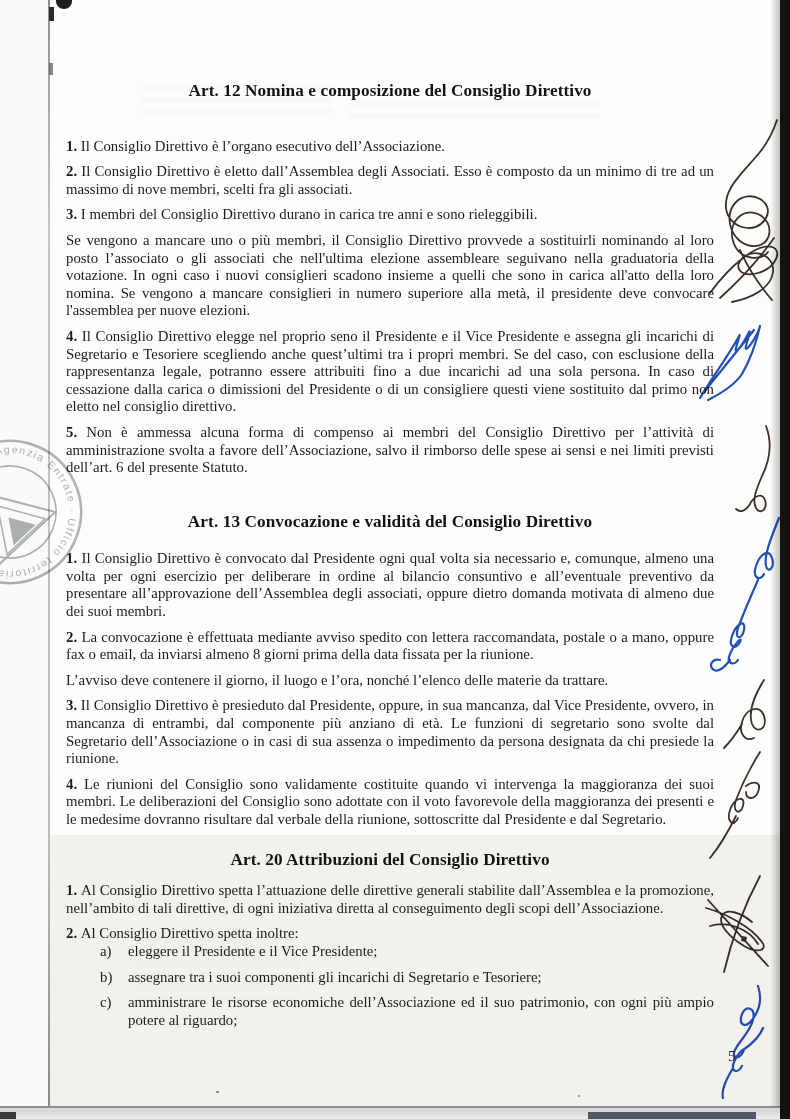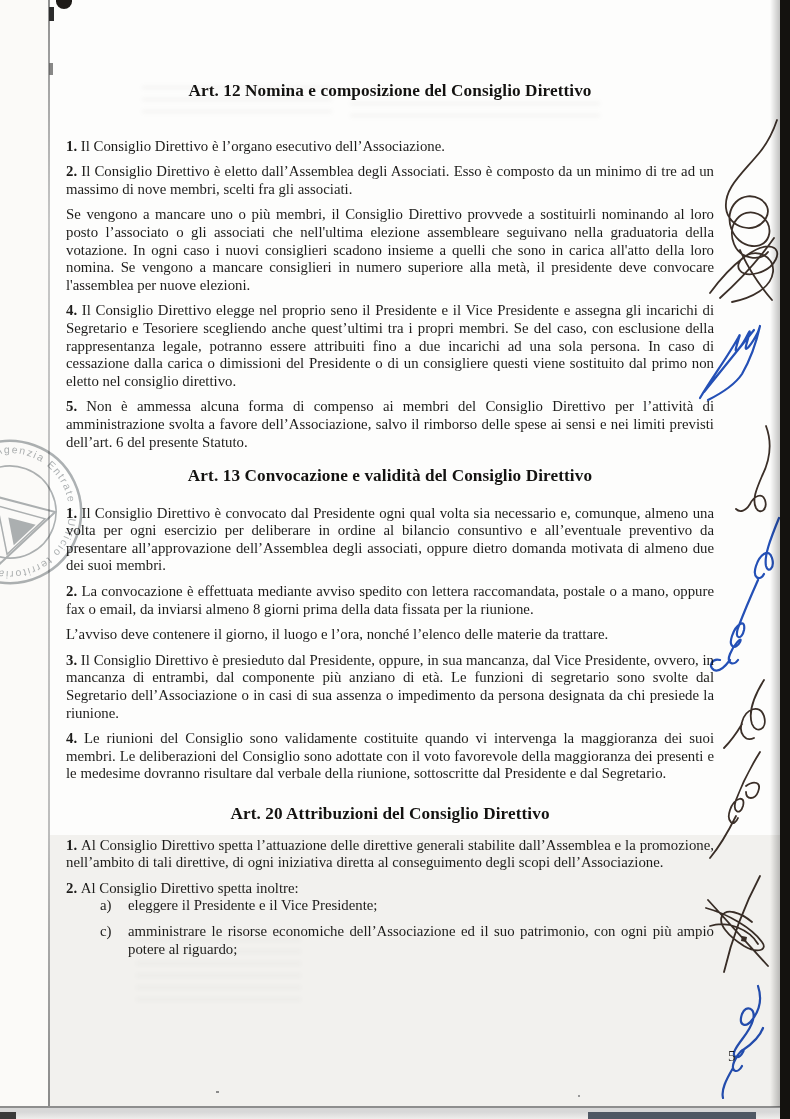--- a/index.html
+++ b/index.html
@@ -32,21 +32,21 @@
     background:repeating-linear-gradient(180deg, rgba(125,122,118,.14) 0 3px, transparent 3px 12px); }
   .ghost-a { left:92px; top:86px; width:190px; height:32px; }
   .ghost-b { left:300px; top:102px; width:250px; height:16px; }
   .ghost-c { left:86px; top:938px; width:165px; height:70px; opacity:.45; }
   
   .content { position:absolute; left:16px; right:67px; top:82px; z-index:3;
     font-size:14.8px; line-height:17.6px; color:#1d1c1a; }
   .content p { margin:0 0 8px; text-align:justify; }
   .title { font-size:17.2px; font-weight:700; text-align:center; letter-spacing:.1px;
     color:#141311; margin:0 0 38px; }
-  .title.t2 { margin:16px 0 20px; }
+  .title.t2 { margin:36px 0 20px; }
   .title.t3 { margin:22px 0 14px; }
   .pnum { font-weight:700; }
   p.tight { margin-bottom:0; }
   .li { margin:0 0 2px; padding-left:62px; text-indent:-28px; }
   .li:last-child { margin-bottom:16px; }
   .limark { display:inline-block; width:28px; text-indent:0; }
   .pagenum { left:728px; top:1048px; font-size:15px; color:#22211f; z-index:3; }
   
   .stamp-svg { left:-70px; top:432px; width:160px; height:160px; z-index:4;
     opacity:.72; mix-blend-mode:multiply; }
@@ -62,38 +62,40 @@
   <div class="abs ghost ghost-a"></div>
   <div class="abs ghost ghost-b"></div>
   <div class="abs ghost ghost-c"></div>
 
   <div class="content">
 
     <h1 class="title">Art. 12 Nomina e composizione del Consiglio Direttivo</h1>
 
     <p><b class="pnum">1. </b><span>Il Consiglio Direttivo è l’organo esecutivo dell’Associazione.</span></p>
     <p><b class="pnum">2. </b><span>Il Consiglio Direttivo è eletto dall’Assemblea degli Associati. Esso è composto da un minimo di tre ad un massimo di nove membri, scelti fra gli associati.</span></p>
+    <p><b class="pnum">3. </b><span>I membri del Consiglio Direttivo durano in carica tre anni e sono rieleggibili.</span></p>
     <p><b class="pnum"></b><span>Se vengono a mancare uno o più membri, il Consiglio Direttivo provvede a sostituirli nominando al loro posto l’associato o gli associati che nell'ultima elezione assembleare seguivano nella graduatoria della votazione. In ogni caso i nuovi consiglieri scadono insieme a quelli che sono in carica all'atto della loro nomina. Se vengono a mancare consiglieri in numero superiore alla metà, il presidente deve convocare l'assemblea per nuove elezioni.</span></p>
     <p><b class="pnum">4. </b><span>Il Consiglio Direttivo elegge nel proprio seno il Presidente e il Vice Presidente e assegna gli incarichi di Segretario e Tesoriere scegliendo anche quest’ultimi tra i propri membri.  Se del caso, con esclusione della rappresentanza legale, potranno essere attribuiti fino a due incarichi ad una sola persona. In caso di cessazione dalla carica o dimissioni del Presidente o di un consigliere questi viene sostituito dal primo non eletto nel consiglio direttivo.</span></p>
     <p><b class="pnum">5. </b><span>Non è ammessa alcuna forma di compenso ai membri del Consiglio Direttivo per l’attività di amministrazione svolta a favore dell’Associazione, salvo il rimborso delle spese ai sensi e nei limiti previsti dell’art. 6 del presente Statuto.</span></p>
 
     <h1 class="title t2">Art. 13 Convocazione e validità del Consiglio Direttivo</h1>
 
     <p><b class="pnum">1. </b><span>Il Consiglio Direttivo è convocato dal Presidente ogni qual volta sia necessario e, comunque, almeno una volta per ogni esercizio per deliberare in ordine al bilancio consuntivo e all’eventuale preventivo da presentare all’approvazione dell’Assemblea degli associati, oppure dietro domanda motivata di almeno due dei suoi membri.</span></p>
     <p><b class="pnum">2. </b><span>La convocazione è effettuata mediante avviso spedito con lettera raccomandata, postale o a mano, oppure fax o email, da inviarsi almeno 8 giorni prima della data fissata per la riunione.</span></p>
     <p><b class="pnum"></b><span>L’avviso deve contenere il giorno, il luogo e l’ora, nonché l’elenco delle materie da trattare.</span></p>
     <p><b class="pnum">3. </b><span>Il Consiglio Direttivo è presieduto dal Presidente, oppure, in sua mancanza, dal Vice Presidente, ovvero, in mancanza di entrambi, dal componente più anziano di età. Le funzioni di segretario sono svolte dal Segretario dell’Associazione o in casi di sua assenza o impedimento da persona designata da chi presiede la riunione.</span></p>
     <p><b class="pnum">4. </b><span>Le riunioni del Consiglio sono validamente costituite quando vi intervenga la maggioranza dei suoi membri. Le deliberazioni del Consiglio sono adottate con il voto favorevole della maggioranza dei presenti e le medesime dovranno risultare dal verbale della riunione, sottoscritte dal Presidente e dal Segretario.</span></p>
 
     <h1 class="title t3">Art. 20 Attribuzioni del Consiglio Direttivo</h1>
 
     <p><b class="pnum">1. </b><span>Al Consiglio Direttivo spetta l’attuazione delle direttive generali stabilite dall’Assemblea e la promozione, nell’ambito di tali direttive, di ogni iniziativa diretta al conseguimento degli scopi dell’Associazione.</span></p>
     <p class="tight"><b class="pnum">2. </b><span>Al Consiglio Direttivo spetta inoltre:</span></p>
 
     <p class="li"><span class="limark">a)</span><span>eleggere il Presidente e il Vice Presidente;</span></p>
+    <p class="li"><span class="limark">b)</span><span>assegnare tra i suoi componenti gli incarichi di Segretario e Tesoriere;</span></p>
     <p class="li"><span class="limark">c)</span><span>amministrare le risorse economiche dell’Associazione ed il suo patrimonio, con ogni più ampio potere al riguardo;</span></p>
   </div>
 
   <div class="abs pagenum" style="left:678px; top:1048px;">5</div>
 </div>
 
 <svg class="abs stamp-svg" viewBox="0 0 160 160">
   <g transform="rotate(-25 80 80)">
     <circle cx="80" cy="80" r="71" fill="none" stroke-width="2.5" stroke="#8f9598"></circle>
     <circle cx="80" cy="80" r="46" fill="none" stroke-width="1.6" stroke="#8f9598"></circle>

